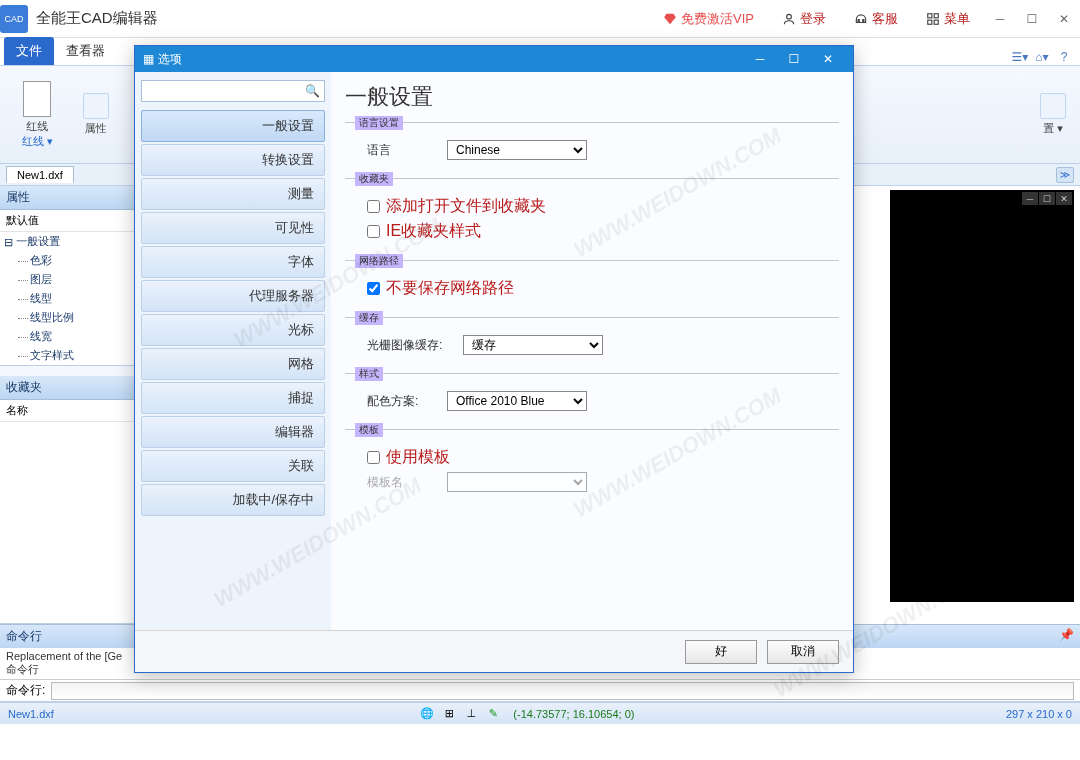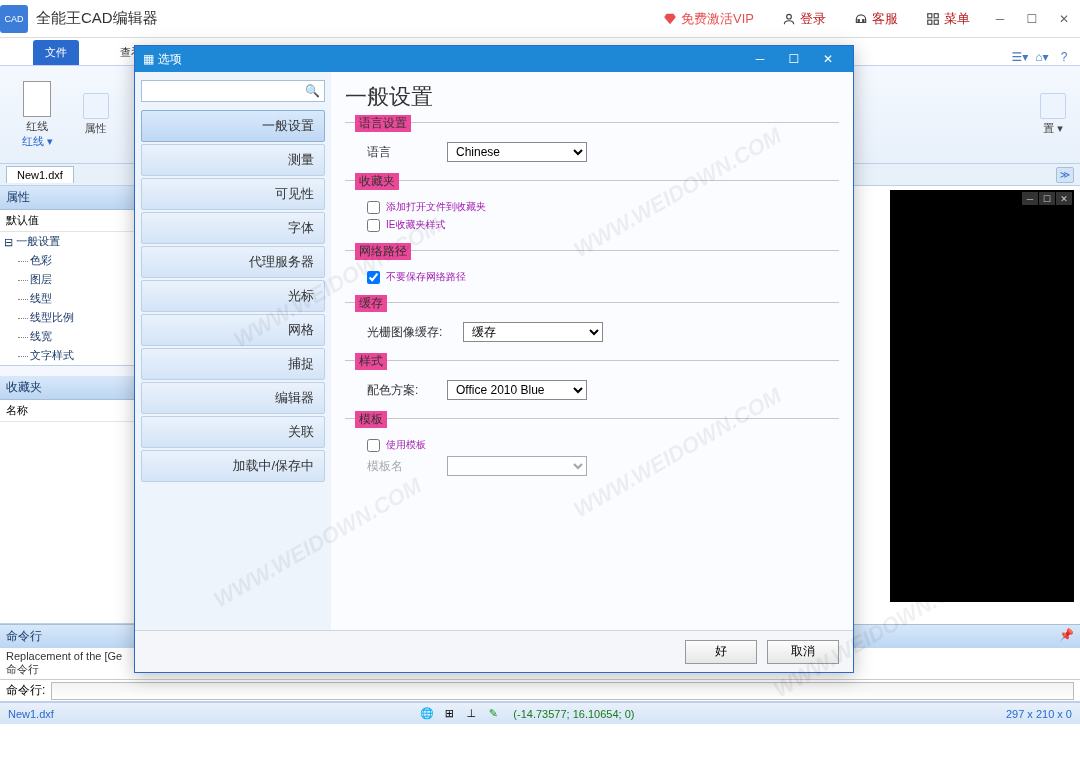--- a/index.html
+++ b/index.html
@@ -9,21 +9,21 @@
 .main-header { height: 38px; display: flex; align-items: center; padding: 0 0; border-bottom: 1px solid #ddd; }
 .app-logo { width: 28px; height: 28px; background: #3b7dd8; color: #fff; font-size: 9px; display: flex; align-items: center; justify-content: center; border-radius: 3px; margin-right: 8px; }
 .app-title { font-size: 15px; color: #333; flex: 1; }
 .hdr-link { display: flex; align-items: center; gap: 4px; margin: 0 14px; color: #b91c1c; font-size: 13px; cursor: pointer; }
 .hdr-link.vip { color: #e94e4e; }
 .hdr-icon { width: 14px; height: 14px; }
 .win-ctl { width: 32px; height: 24px; display: flex; align-items: center; justify-content: center; color: #666; cursor: pointer; }
 
 
 .ribbon-tabs { height: 28px; display: flex; align-items: flex-end; background: #fff; border-bottom: 1px solid #c2d5f0; padding-left: 4px; }
-.rtab { padding: 5px 12px; font-size: 11px; color: #333; cursor: pointer; margin-left: 29px; }
+.rtab { padding: 5px 12px; font-size: 13px; color: #333; cursor: pointer; }
 .rtab.active { background: #2a6acc; color: #fff; border-radius: 3px 3px 0 0; }
 .ribbon-right { margin-left: auto; display: flex; align-items: center; gap: 6px; padding-right: 8px; }
 .small-ic { width: 16px; height: 16px; display: flex; align-items: center; justify-content: center; color: #4a7bc2; cursor: pointer; }
 
 
 .ribbon-body { height: 98px; background: linear-gradient(#f5f9ff,#e8f0fa); border-bottom: 1px solid #bcd0e8; display: flex; padding: 4px 6px; gap: 6px; }
 .rgrp { display: flex; flex-direction: column; align-items: center; justify-content: center; padding: 0 8px; margin-left: 8px; }
 .rgrp-icon { width: 28px; height: 36px; background: #fff; border: 1px solid #999; }
 .rgrp-lbl { font-size: 11px; color: #444; margin-top: 2px; text-align: center; }
 .rgrp-sub { color: #2a6acc; font-size: 11px; }
@@ -74,28 +74,28 @@
 .dlg-win-btn { width: 34px; height: 20px; display: flex; align-items: center; justify-content: center; cursor: pointer; }
 .dlg-body { flex: 1; display: flex; background: #fafcff; }
 .dlg-nav { width: 196px; padding: 8px 6px; display: flex; flex-direction: column; gap: 2px; background: #eef4fb; }
 .dlg-search { height: 22px; border: 1px solid #a8bfda; background: #fff; display: flex; align-items: center; padding: 0 4px; margin-bottom: 6px; }
 .dlg-search input { border: none; outline: none; flex: 1; font-size: 11px; }
 .nav-item { height: 32px; background: linear-gradient(#eaf2fc,#d4e4f7); border: 1px solid #bcd0e8; border-radius: 2px; display: flex; align-items: center; justify-content: flex-end; padding: 0 10px; font-size: 13px; color: #333; cursor: pointer; }
 .nav-item.active { background: linear-gradient(#d8e9fc,#c0d8f4); border-color: #8ab0dc; }
 .dlg-content { flex: 1; padding: 10px 14px; overflow: auto; }
 .dlg-h1 { font-size: 22px; color: #333; margin-bottom: 10px; font-weight: normal; }
 .fset { border: none; border-top: 1px solid #c8c8c8; padding: 6px 4px 10px 10px; margin-bottom: 4px; position: relative; }
-.fset-title { position: relative; top: -14px; background: #ec4899; display: inline-block; padding: 0 4px; font-size: 12px; color: #333; }
+.fset-title { position: relative; top: -14px; background: #c4b5fd; display: inline-block; padding: 0 4px; font-size: 10px; color: #333; }
 .fset-body { margin-top: -8px; }
 .frow { display: flex; align-items: center; margin: 4px 12px; }
 .flbl { width: 80px; font-size: 12px; color: #333; }
 .flbl.dis { color: #aaa; }
 .fsel { width: 140px; height: 20px; border: 1px solid #888; background: #fff; font-size: 12px; padding: 0 4px; }
 .fchk { margin-right: 6px; }
-.fchk-lbl { font-size: 10px; color: #a21caf; }
+.fchk-lbl { font-size: 16px; color: #b91c1c; }
 .dlg-footer { height: 42px; border-top: 1px solid #d4d4d4; display: flex; justify-content: flex-end; align-items: center; gap: 10px; padding: 0 14px; background: #f4f6fa; }
 .dlg-btn { width: 72px; height: 24px; border: 1px solid #999; background: linear-gradient(#fdfdfd,#e6e6e6); font-size: 12px; cursor: pointer; }
 
 .watermark { position: absolute; font-size: 22px; color: rgba(0,0,0,0.06); transform: rotate(-30deg); pointer-events: none; font-style: italic; font-weight: bold; }
 </style>
 </head>
 <body>
 
 <div class="main-header">
   <div class="app-logo">CAD</div>
@@ -230,20 +230,21 @@
     <div class="dlg-win-btn">☐</div>
     <div class="dlg-win-btn close">✕</div>
   </div>
   <div class="dlg-body">
     <div class="dlg-nav">
       <div class="dlg-search">
         <input placeholder="" style="">
         <span>🔍</span>
       </div>
       <div class="nav-item active">一般设置</div>
+      <div class="nav-item">转换设置</div>
       <div class="nav-item">测量</div>
       <div class="nav-item">可见性</div>
       <div class="nav-item">字体</div>
       <div class="nav-item">代理服务器</div>
       <div class="nav-item">光标</div>
       <div class="nav-item">网格</div>
       <div class="nav-item">捕捉</div>
       <div class="nav-item">编辑器</div>
       <div class="nav-item">关联</div>
       <div class="nav-item">加载中/保存中</div>

